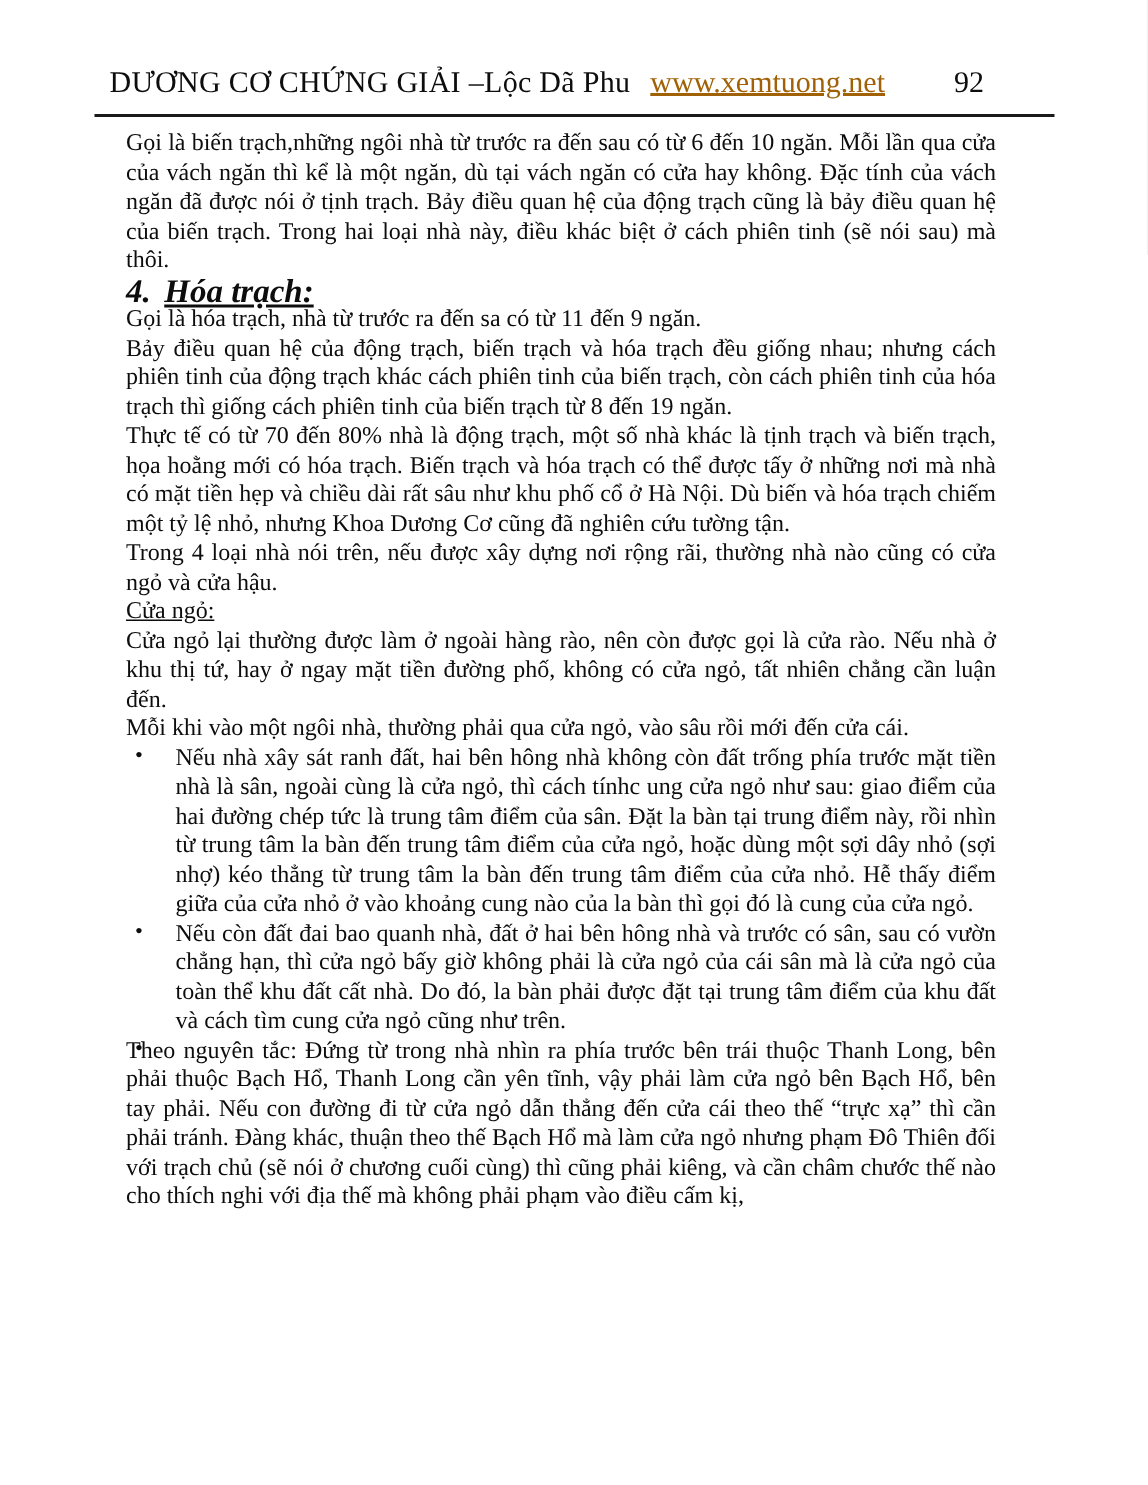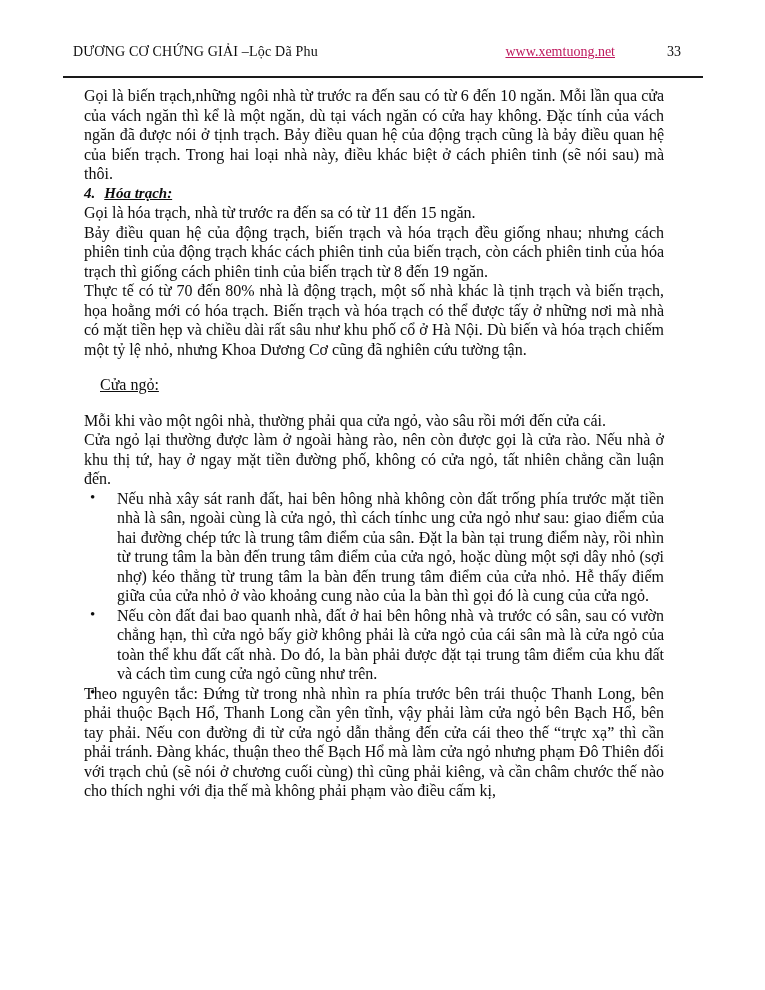--- a/index.html
+++ b/index.html
@@ -10,32 +10,32 @@
     background: #ffffff;
     font-family: "Liberation Serif", "DejaVu Serif", serif;
     color: #0d0d0d;
     overflow: hidden;
     box-sizing: border-box;
   }
   .header {
     position: absolute;
     top: 44px;
     left: 73px;
-    right: 84px;
+    right: 109px;
     display: flex;
     align-items: center;
-    font-size: 14px;
+    font-size: 20px;
   }
   .htitle {
     letter-spacing: 0.2px;
     white-space: nowrap;
   }
   .hspacer { flex: 1; }
   .hlink {
-    color: #be185d;
+    color: #a16207;
     text-decoration: underline;
     white-space: nowrap;
     cursor: pointer;
   }
   .hpage {
     width: 66px;
     text-align: right;
     white-space: nowrap;
   }
   .rule {
@@ -53,25 +53,25 @@
     width: 580px;
     font-size: 16px;
     line-height: 19.5px;
     text-align: justify;
   }
   .para { margin: 0; }
   .heading {
     margin: 0;
     font-weight: bold;
     font-style: italic;
-    font-size: 15px;
+    font-size: 22px;
   }
   .heading .hnum { margin-right: 9px; }
   .heading .htext { text-decoration: underline; }
-  .subheading { margin: 16px; }
+  .subheading { margin: 0; }
   .subheading span { text-decoration: underline; }
   .bullet {
     position: relative;
     margin: 0;
     padding-left: 33px;
   }
   .bdot {
     position: absolute;
     left: 6px;
     top: -1px;
@@ -80,43 +80,44 @@
 </style>
 </head>
 <body>
 
 <div class="page">
 
   <div class="header">
     <span class="htitle">DƯƠNG CƠ CHỨNG GIẢI –Lộc Dã Phu</span>
     <span class="hspacer"></span>
     <span class="hlink">www.xemtuong.net</span>
-    <span class="hpage">33</span>
+    <span class="hpage">92</span>
   </div>
 
   <div class="rule"></div>
 
   <div class="bodytext">
 
     <p class="para">Gọi là biến trạch,những ngôi nhà từ trước ra đến sau có từ 6 đến 10 ngăn. Mỗi lần qua cửa của vách ngăn thì kể là một ngăn, dù tại vách ngăn có cửa hay không. Đặc tính của vách ngăn đã được nói ở tịnh trạch. Bảy điều quan hệ của động trạch cũng là bảy điều quan hệ của biến trạch. Trong hai loại nhà này, điều khác biệt ở cách phiên tinh (sẽ nói sau) mà thôi.</p>
 
     <p class="heading"><span class="hnum">4.</span><span class="htext">Hóa trạch:</span></p>
 
-    <p class="para">Gọi là hóa trạch, nhà từ trước ra đến sa có từ 11 đến 15 ngăn.</p>
+    <p class="para">Gọi là hóa trạch, nhà từ trước ra đến sa có từ 11 đến 9 ngăn.</p>
 
     <p class="para">Bảy điều quan hệ của động trạch, biến trạch và hóa trạch đều giống nhau; nhưng cách phiên tinh của động trạch khác cách phiên tinh của biến trạch, còn cách phiên tinh của hóa trạch thì giống cách phiên tinh của biến trạch từ 8 đến 19 ngăn.</p>
 
     <p class="para">Thực tế có từ 70 đến 80% nhà là động trạch, một số nhà khác là tịnh trạch và biến trạch, họa hoằng mới có hóa trạch. Biến trạch và hóa trạch có thể được tấy ở những nơi mà nhà có mặt tiền hẹp và chiều dài rất sâu như khu phố cổ ở Hà Nội. Dù biến và hóa trạch chiếm một tỷ lệ nhỏ, nhưng Khoa Dương Cơ cũng đã nghiên cứu tường tận.</p>
 
+    <p class="para">Trong 4 loại nhà nói trên, nếu được xây dựng nơi rộng rãi, thường nhà nào cũng có cửa ngỏ và cửa hậu.</p>
 
     <p class="subheading"><span>Cửa ngỏ:</span></p>
 
+    <p class="para">Cửa ngỏ lại thường được làm ở ngoài hàng rào, nên còn được gọi là cửa rào. Nếu nhà ở khu thị tứ, hay ở ngay mặt tiền đường phố, không có cửa ngỏ, tất nhiên chẳng cần luận đến.</p>
+
     <p class="para">Mỗi khi vào một ngôi nhà, thường phải qua cửa ngỏ, vào sâu rồi mới đến cửa cái.</p>
-
-    <p class="para">Cửa ngỏ lại thường được làm ở ngoài hàng rào, nên còn được gọi là cửa rào. Nếu nhà ở khu thị tứ, hay ở ngay mặt tiền đường phố, không có cửa ngỏ, tất nhiên chẳng cần luận đến.</p>
 
     <div class="bullet"><span class="bdot">•</span><span>Nếu nhà xây sát ranh đất, hai bên hông nhà không còn đất trống phía trước mặt tiền nhà là sân, ngoài cùng là cửa ngỏ, thì cách tínhc ung cửa ngỏ như sau: giao điểm của hai đường chép tức là trung tâm điểm của sân. Đặt la bàn tại trung điểm này, rồi nhìn từ trung tâm la bàn đến trung tâm điểm của cửa ngỏ, hoặc dùng một sợi dây nhỏ (sợi nhợ) kéo thẳng từ trung tâm la bàn đến trung tâm điểm của cửa nhỏ. Hễ thấy điểm giữa của cửa nhỏ ở vào khoảng cung nào của la bàn thì gọi đó là cung của cửa ngỏ.</span></div>
 
     <div class="bullet"><span class="bdot">•</span><span>Nếu còn đất đai bao quanh nhà, đất ở hai bên hông nhà và trước có sân, sau có vườn chẳng hạn, thì cửa ngỏ bấy giờ không phải là cửa ngỏ của cái sân mà là cửa ngỏ của toàn thể khu đất cất nhà. Do đó, la bàn phải được đặt tại trung tâm điểm của khu đất và cách tìm cung cửa ngỏ cũng như trên.</span></div>
 
     <div class="bullet"><span class="bdot">•</span></div>
 
     <p class="para">Theo nguyên tắc: Đứng từ trong nhà nhìn ra phía trước bên trái thuộc Thanh Long, bên phải thuộc Bạch Hổ, Thanh Long cần yên tĩnh, vậy phải làm cửa ngỏ bên Bạch Hổ, bên tay phải. Nếu con đường đi từ cửa ngỏ dẫn thẳng đến cửa cái theo thế “trực xạ” thì cần phải tránh. Đàng khác, thuận theo thế Bạch Hổ mà làm cửa ngỏ nhưng phạm Đô Thiên đối với trạch chủ (sẽ nói ở chương cuối cùng) thì cũng phải kiêng, và cần châm chước thế nào cho thích nghi với địa thế mà không phải phạm vào điều cấm kị,</p>
 
   </div>

